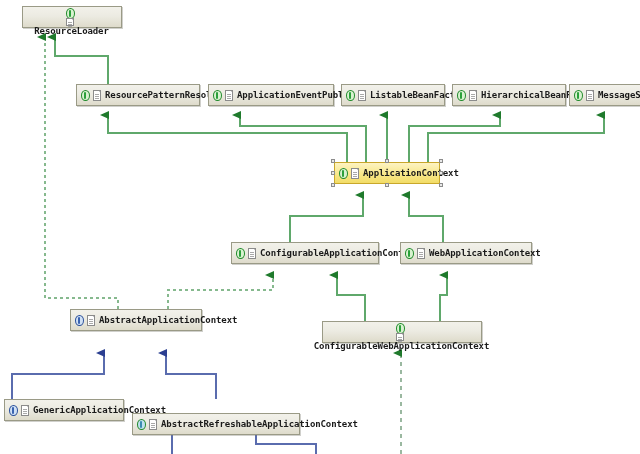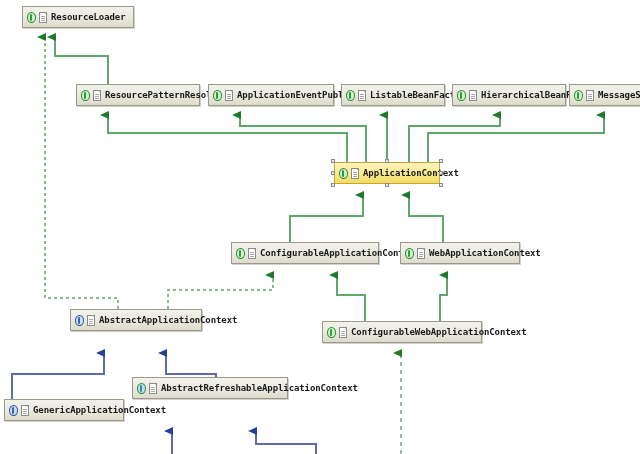--- a/index.html
+++ b/index.html
@@ -181,21 +181,21 @@
 
       <path d="M12 399 L12 374 L104 374 L104 353" marker-end="url(#arrBlue)"></path>
 
       <path d="M216 399 L216 374 L166 374 L166 353" marker-end="url(#arrBlue)"></path>
 
       <path d="M172 454 L172 431" marker-end="url(#arrBlue)"></path>
       <path d="M316 454 L316 444 L256 444 L256 431" marker-end="url(#arrBlue)"></path>
     </g>
   </svg>
 
-  <div class="node" style="left:22px;top:6px;width:112px;">
+  <div class="node" style="left:22px;top:6px;width:100px;flex-direction:column;">
     <span class="tico iface">
         <span class="ring"></span>
         <span class="inner"></span>
       </span>
     <span class="fico"></span>
     <span class="label">ResourceLoader</span>
   </div>
 
   <div class="node" style="left:76px;top:84px;width:124px;">
     <span class="tico iface">
@@ -261,57 +261,57 @@
 
   <div class="node" style="left:231px;top:242px;width:148px;">
     <span class="tico iface">
         <span class="ring"></span>
         <span class="inner"></span>
       </span>
     <span class="fico"></span>
     <span class="label">ConfigurableApplicationContext</span>
   </div>
 
-  <div class="node" style="left:400px;top:242px;width:120px;">
+  <div class="node" style="left:400px;top:242px;width:132px;">
     <span class="tico iface">
         <span class="ring"></span>
         <span class="inner"></span>
       </span>
     <span class="fico"></span>
     <span class="label">WebApplicationContext</span>
   </div>
 
   <div class="node" style="left:70px;top:309px;width:132px;">
     <span class="tico abstract">
         <span class="ring"></span>
         <span class="inner"></span>
       </span>
     <span class="fico"></span>
     <span class="label">AbstractApplicationContext</span>
   </div>
 
-  <div class="node" style="left:322px;top:321px;width:160px;">
+  <div class="node" style="left:322px;top:321px;width:160px;flex-direction:column;">
     <span class="tico iface">
         <span class="ring"></span>
         <span class="inner"></span>
       </span>
     <span class="fico"></span>
     <span class="label">ConfigurableWebApplicationContext</span>
   </div>
 
   <div class="node" style="left:4px;top:399px;width:120px;">
     <span class="tico abstract">
         <span class="ring"></span>
         <span class="inner"></span>
       </span>
     <span class="fico"></span>
     <span class="label">GenericApplicationContext</span>
   </div>
 
-  <div class="node" style="left:132px;top:377px;width:156px;">
+  <div class="node" style="left:132px;top:413px;width:168px;">
     <span class="tico abstract2">
         <span class="ring"></span>
         <span class="inner"></span>
       </span>
     <span class="fico"></span>
     <span class="label">AbstractRefreshableApplicationContext</span>
   </div>
 
 </div>
 

